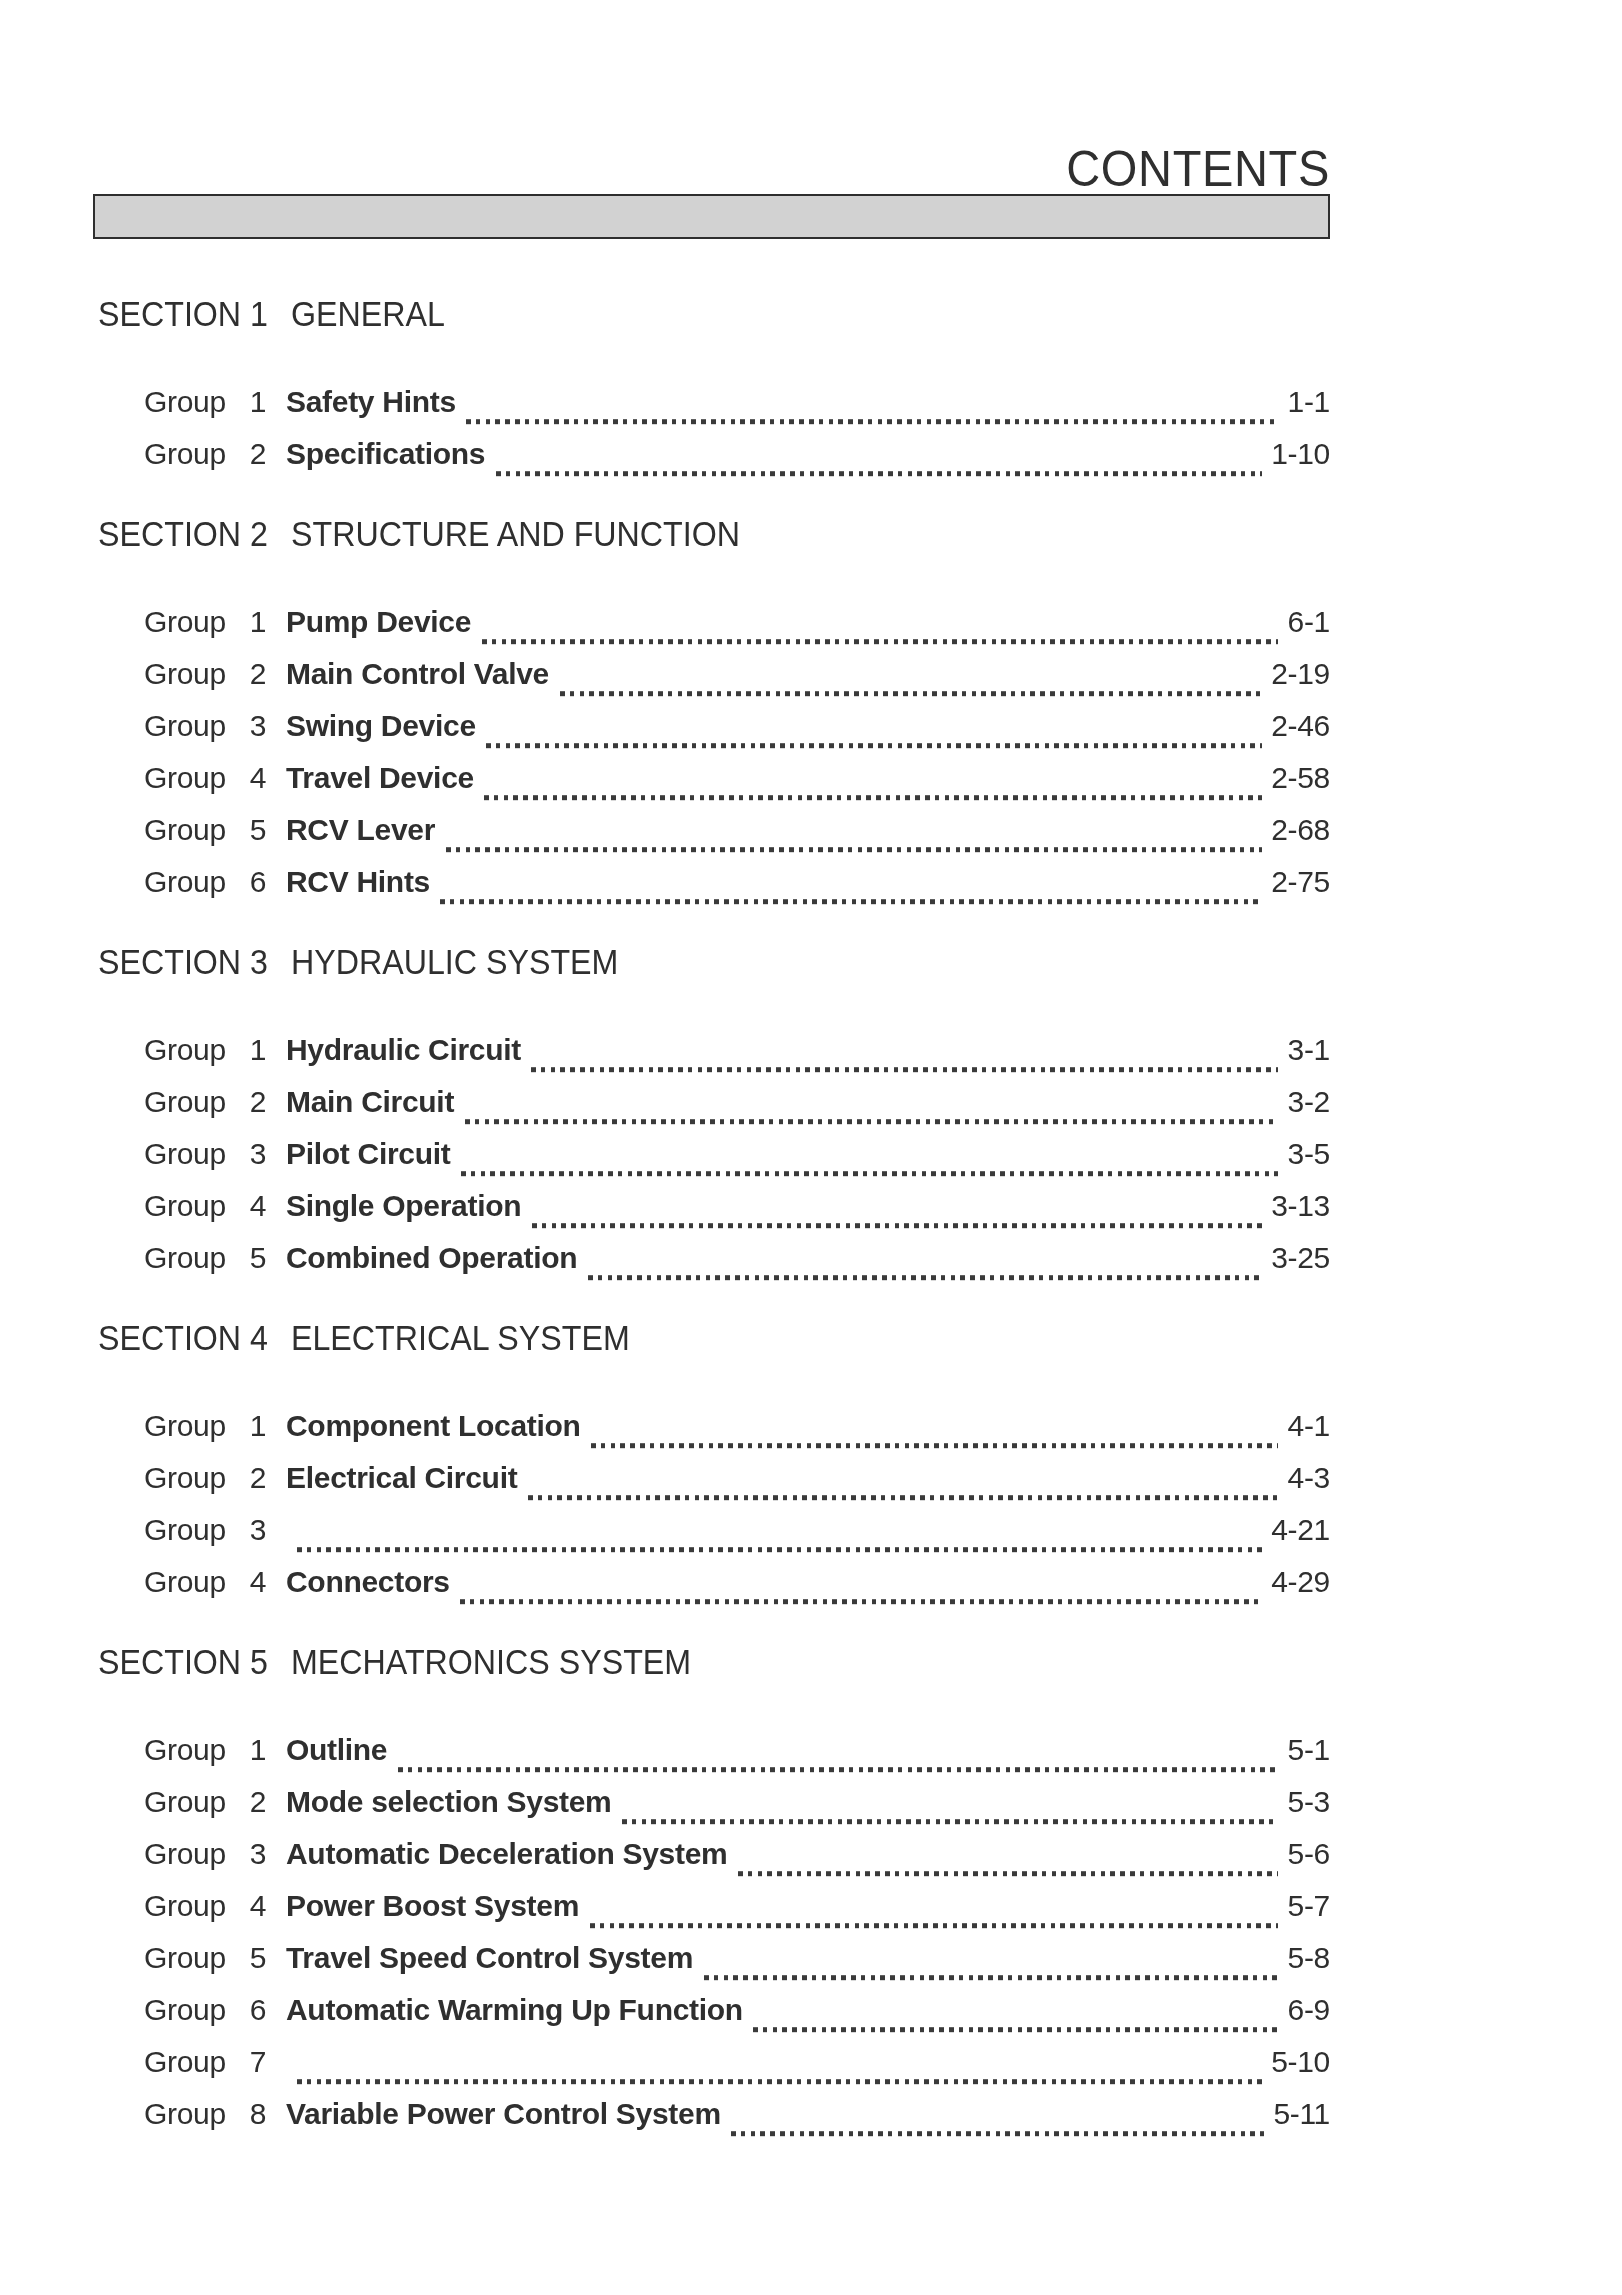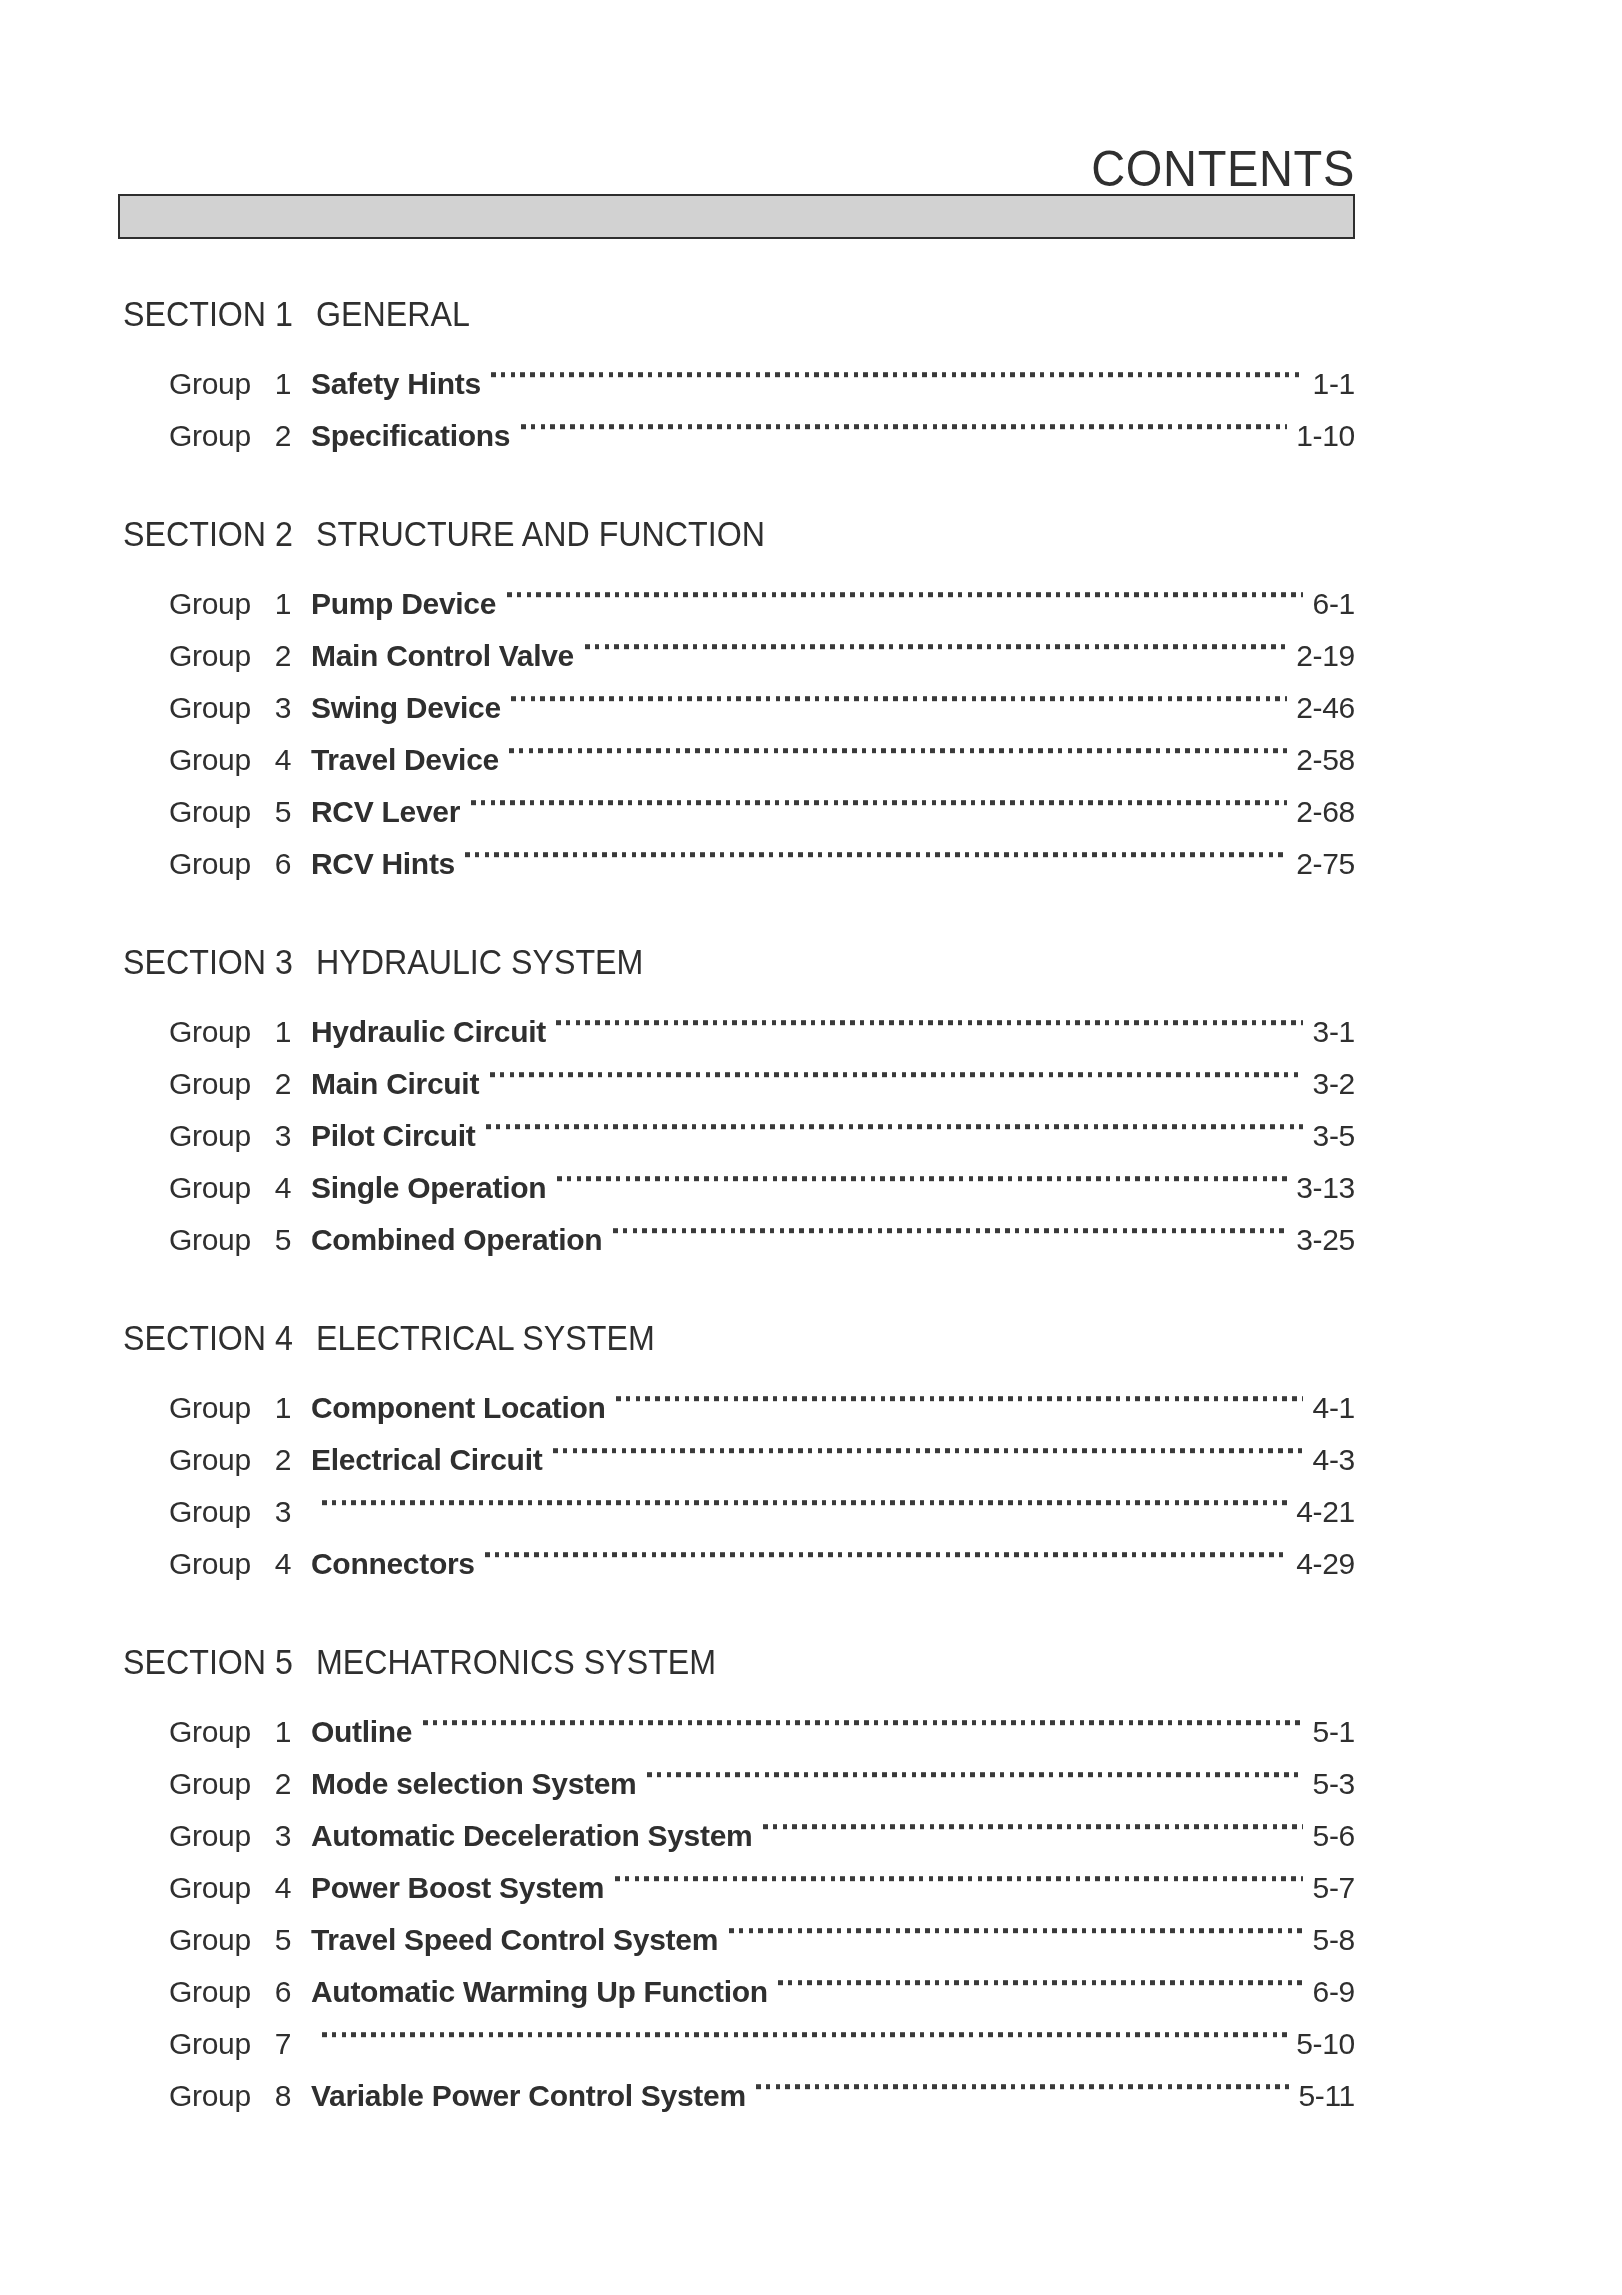--- a/index.html
+++ b/index.html
@@ -5,21 +5,21 @@
   html, body { margin: 0; padding: 0; background: #ffffff; }
   .page {
     position: relative;
     width: 1623px;
     height: 2295px;
     background: #ffffff;
     font-family: "Liberation Sans", "DejaVu Sans", sans-serif;
     color: var(--text-color, #2f2f2f);
     overflow: hidden;
   }
-  .content { margin-left: 118px; width: 1237px; }
+  .content { margin-left: 93px; width: 1237px; }
 
   .title {
     margin: 0;
     padding-top: 144px;
     font-size: 50px;
     font-weight: 400;
     line-height: 50px;
     text-align: right;
     letter-spacing: 0.7px;
     transform: scaleX(0.94);
@@ -39,21 +39,21 @@
     line-height: 39px;
     white-space: nowrap;
     transform: scaleX(0.92);
     transform-origin: 0 50%;
   }
   .section:first-child .section-header { margin-top: 55px; }
   .sec-label { margin-right: 25px; }
 
   .row {
     display: flex;
-    align-items: flex-start;
+    align-items: flex-end;
     height: 52px;
     margin-left: 51px;
     font-size: 30px;
     letter-spacing: -0.3px;
   }
   .g-word { width: 86px; flex: 0 0 auto; }
   .g-num  { width: 56px; flex: 0 0 auto; text-align: center; }
   .g-title { flex: 0 0 auto; white-space: nowrap; font-weight: bold; }
   .dots {
     flex: 1 1 auto;

